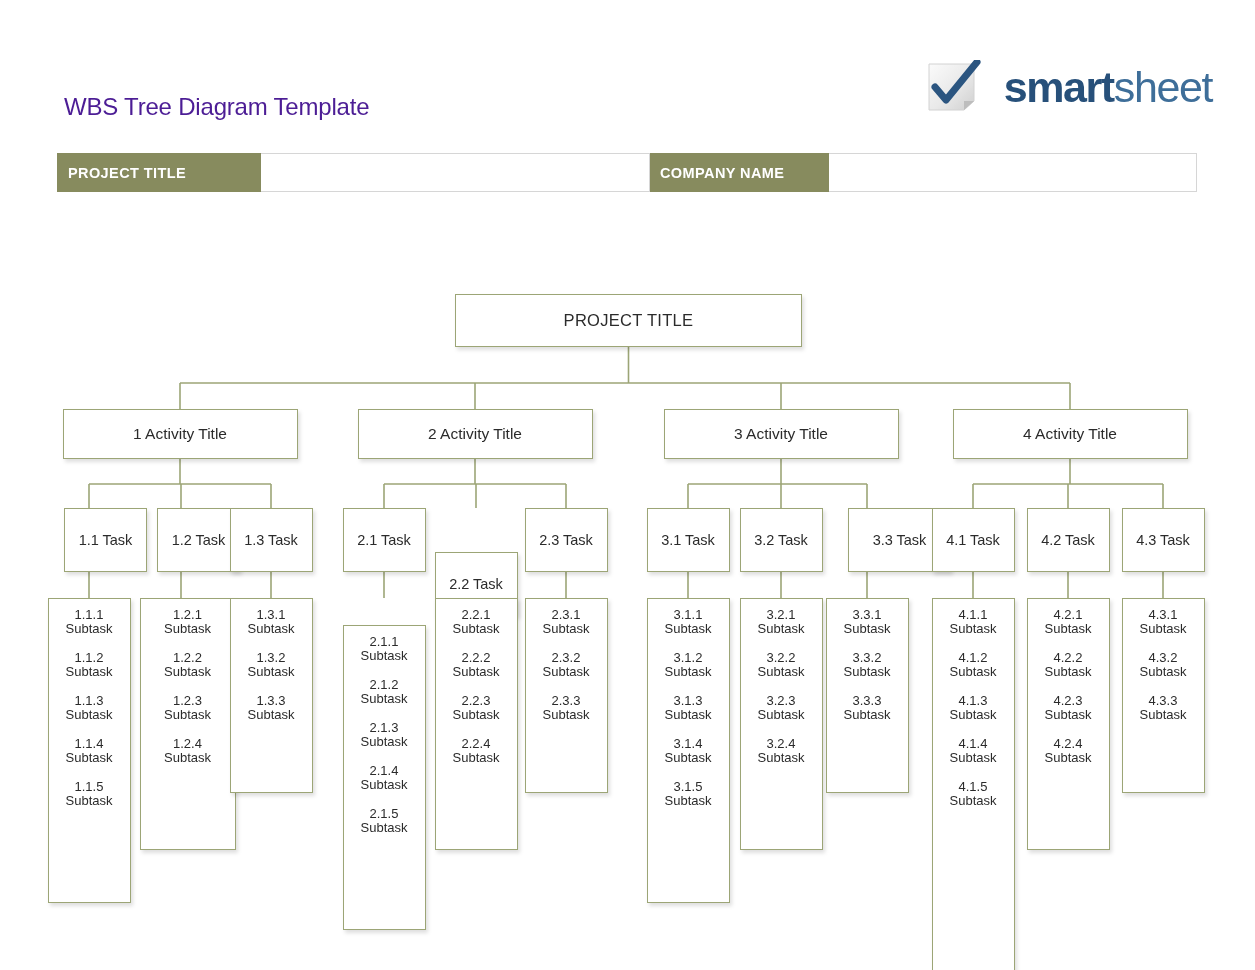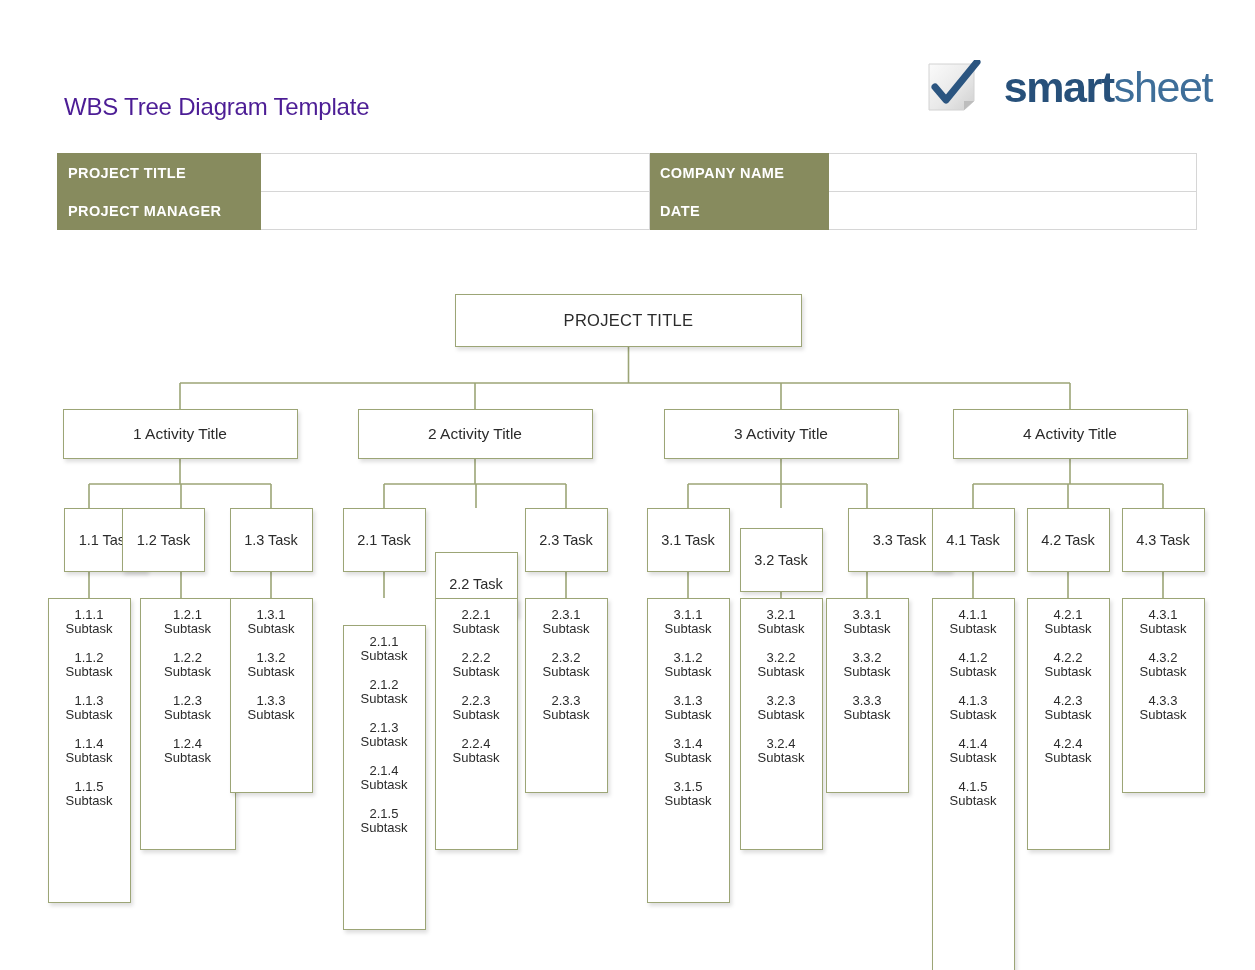--- a/index.html
+++ b/index.html
@@ -151,26 +151,20 @@
     <span class="w-bold">smart</span><span class="w-light">sheet</span>
   </span>
 </div>
 
 <table id="info-table">
   <tbody>
     <tr>
       <td class="lbl" style="width:192px">PROJECT TITLE</td>
       <td style="width:378px"></td>
       <td class="lbl" style="width:168px">COMPANY NAME</td>
-      <td></td>
-    </tr>
-    <tr>
-      <td class="lbl">PROJECT MANAGER</td>
-      <td></td>
-      <td class="lbl">DATE</td>
       <td></td>
     </tr>
   </tbody>
 </table>
 
 <div id="diagram">
   <svg id="connectors">
       <line x1="628.5" y1="347" x2="628.5" y2="383" stroke="#9ca576" stroke-width="1.6"></line>
       <line x1="180" y1="383" x2="1070" y2="383" stroke="#9ca576" stroke-width="1.6"></line>
       <line x1="180" y1="383" x2="180" y2="409" stroke="#9ca576" stroke-width="1.6"></line>
@@ -221,21 +215,21 @@
           <span class="subtask-item">1.1.2
 Subtask</span>
           <span class="subtask-item">1.1.3
 Subtask</span>
           <span class="subtask-item">1.1.4
 Subtask</span>
           <span class="subtask-item">1.1.5
 Subtask</span>
         </span>
       </div>
-      <div class="node task" style="left: 122px; top: 508px; width: 83px; height: 64px;">1.2 Task</div>
+      <div class="node task" style="left: 157px; top: 508px; width: 83px; height: 64px;">1.2 Task</div>
       <div class="node subtasks" style="left: 139.5px; top: 598px; width: 96px; height: 252px;">
         <span class="subtask-list">
           <span class="subtask-item">1.2.1
 Subtask</span>
           <span class="subtask-item">1.2.2
 Subtask</span>
           <span class="subtask-item">1.2.3
 Subtask</span>
           <span class="subtask-item">1.2.4
 Subtask</span>
@@ -301,21 +295,21 @@
           <span class="subtask-item">3.1.2
 Subtask</span>
           <span class="subtask-item">3.1.3
 Subtask</span>
           <span class="subtask-item">3.1.4
 Subtask</span>
           <span class="subtask-item">3.1.5
 Subtask</span>
         </span>
       </div>
-      <div class="node task" style="left: 739.5px; top: 508px; width: 83px; height: 64px; margin-top: 20px;">3.2 Task</div>
+      <div class="node task" style="left: 739.5px; top: 508px; width: 83px; height: 64px;">3.2 Task</div>
       <div class="node subtasks" style="left: 739.5px; top: 598px; width: 83px; height: 252px;">
         <span class="subtask-list">
           <span class="subtask-item">3.2.1
 Subtask</span>
           <span class="subtask-item">3.2.2
 Subtask</span>
           <span class="subtask-item">3.2.3
 Subtask</span>
           <span class="subtask-item">3.2.4
 Subtask</span>

